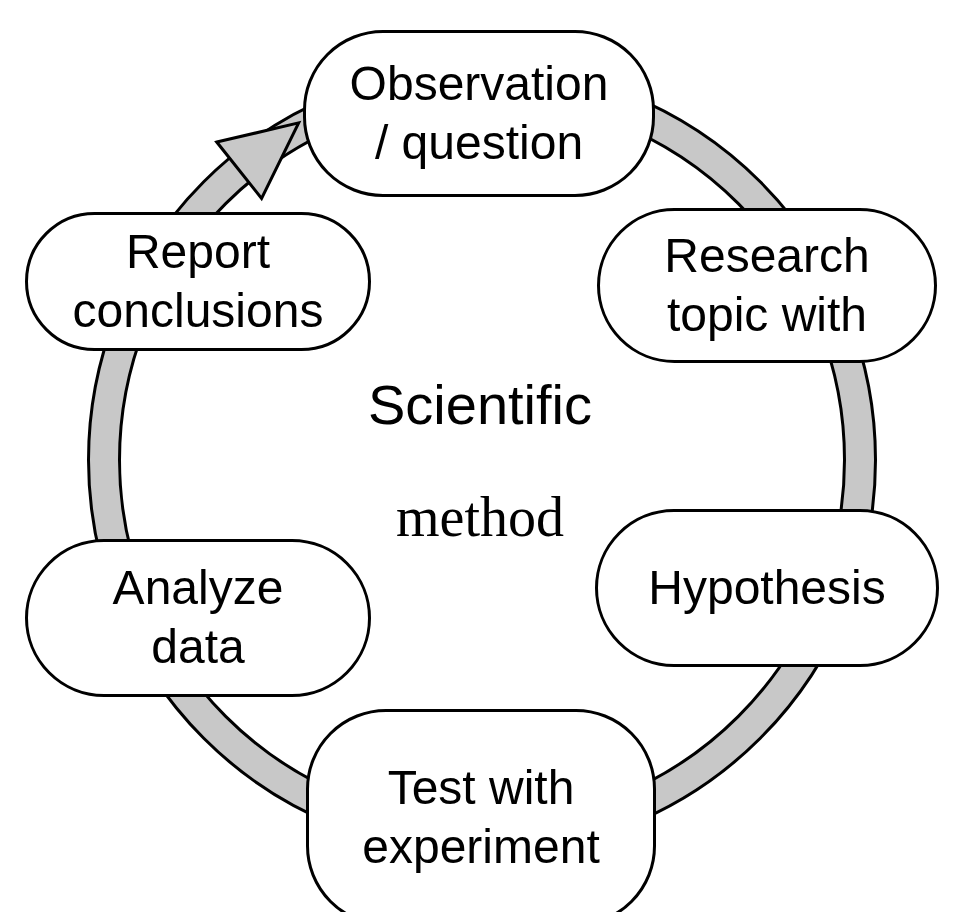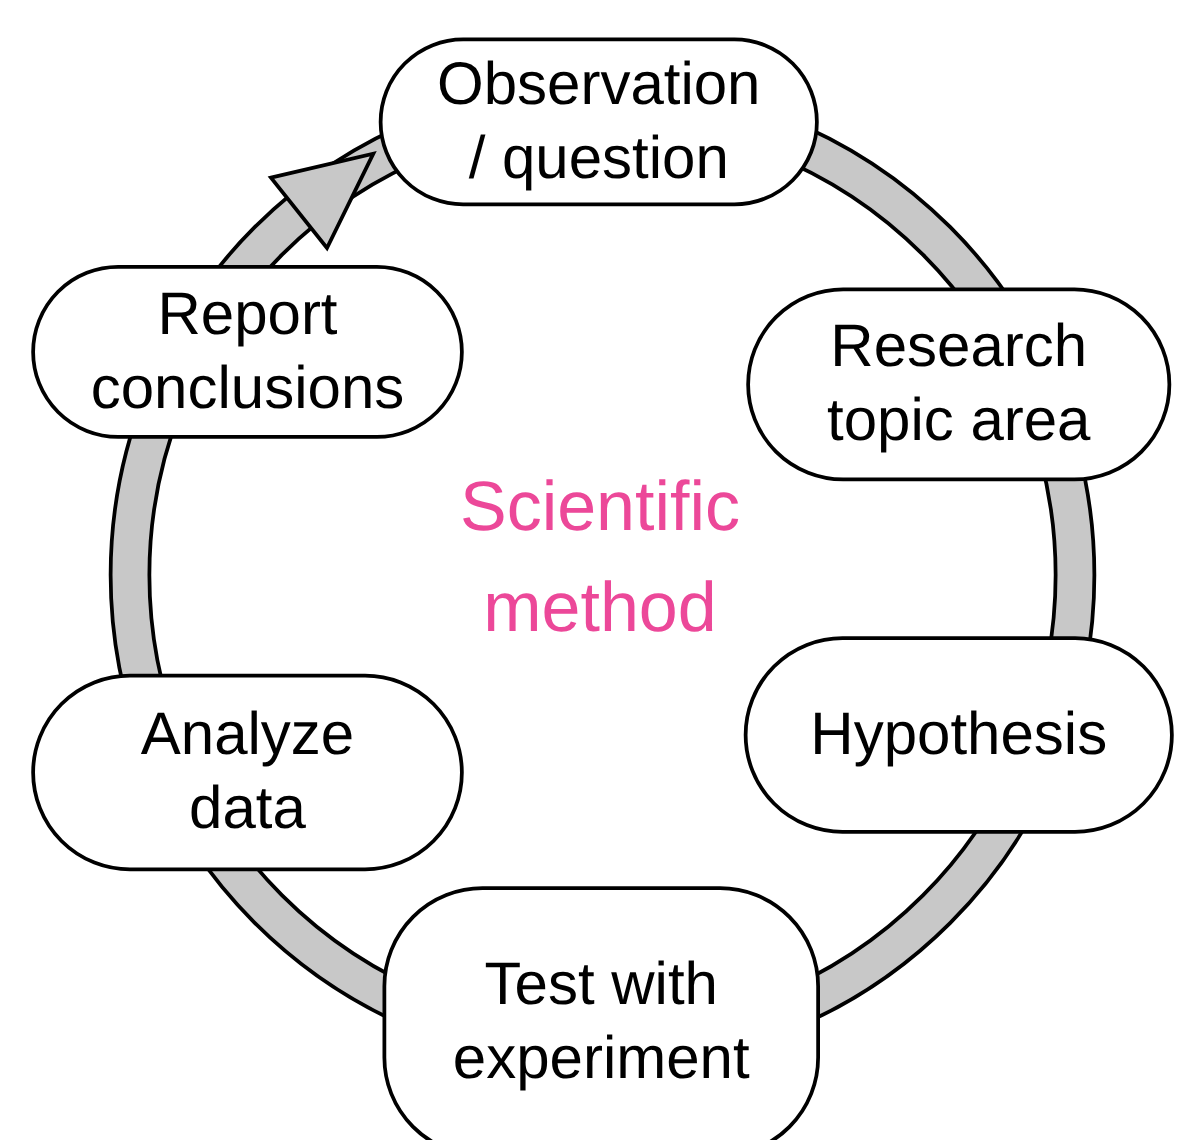--- a/index.html
+++ b/index.html
@@ -24,39 +24,39 @@
     display: flex;
     flex-direction: column;
     align-items: center;
     justify-content: center;
     text-align: center;
     font-size: 48px;
     line-height: 1.22;
     color: #000000;
   }
 
-  .node-observation { left: 303px; top: 30px;  width: 352px; height: 135px; justify-content: center; }
-  .node-research    { left: 597px; top: 230px; width: 340px; height: 155px; }
+  .node-observation { left: 303px; top: 30px;  width: 352px; height: 167px; justify-content: center; }
+  .node-research    { left: 597px; top: 208px; width: 340px; height: 155px; }
   .node-hypothesis  { left: 595px; top: 509px; width: 344px; height: 158px; }
   .node-test        { left: 306px; top: 709px; width: 350px; height: 217px; }
   .node-analyze     { left: 25px;  top: 539px; width: 346px; height: 158px; }
   .node-report      { left: 25px;  top: 212px; width: 346px; height: 139px; }
 
   .center-title {
     position: absolute;
     left: 480px;
     top: 372px;
     transform: translateX(-50%);
     text-align: center;
     font-size: 56px;
-    color: #ec4899;
+    color: #000000;
     white-space: nowrap;
   }
   .center-title .line { display: block; }
-  .center-title .line + .line { margin-top: 16px; }
+  .center-title .line + .line { margin-top: 48px; font-family: Liberation Serif, serif; }
 
   .arrowhead {
     stroke: #000000;
     stroke-width: 3;
     stroke-linejoin: miter;
   }
 </style>
 </head>
 <body>
 
@@ -73,21 +73,21 @@
     <span class="line">method</span>
   </div>
 
   <div class="node node-observation">
     <span class="node-line">Observation</span>
     <span class="node-line">/ question</span>
   </div>
 
   <div class="node node-research">
     <span class="node-line">Research</span>
-    <span class="node-line">topic area</span>
+    <span class="node-line">topic with</span>
   </div>
 
   <div class="node node-hypothesis">
     <span class="node-line">Hypothesis</span>
   </div>
 
   <div class="node node-test">
     <span class="node-line">Test with</span>
     <span class="node-line">experiment</span>
   </div>

